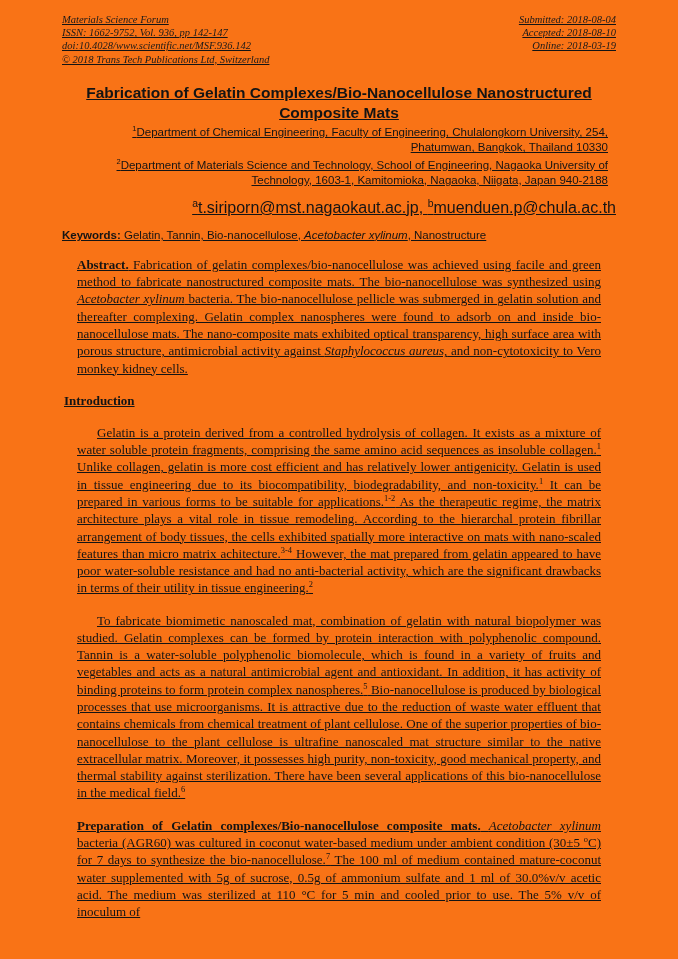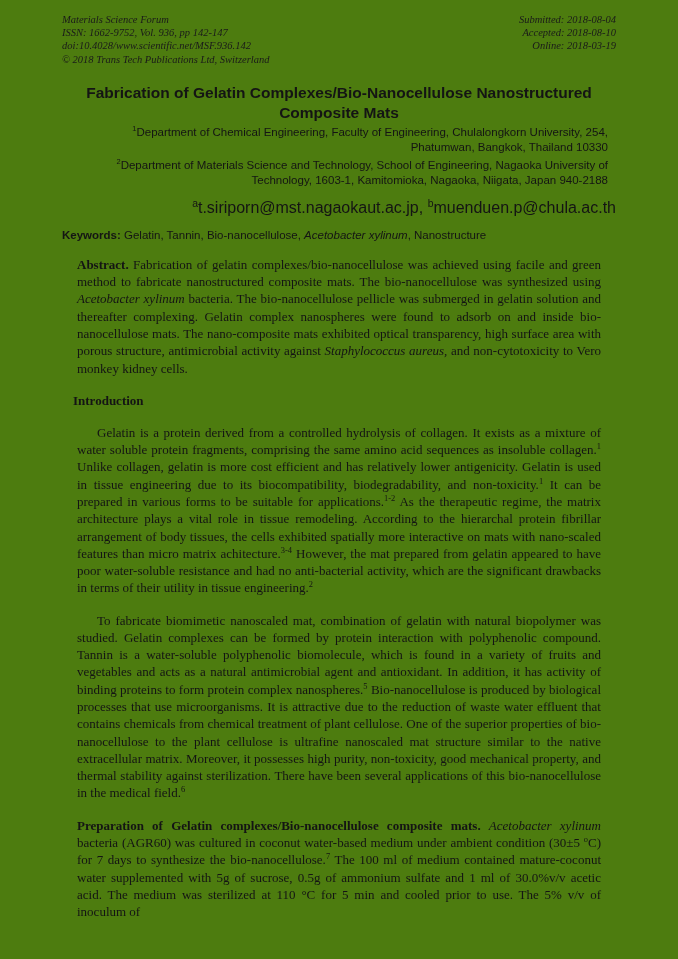--- a/index.html
+++ b/index.html
@@ -1,25 +1,26 @@
 <!DOCTYPE html>
 <html><head>
 <meta charset="utf-8">
 <style>
   html, body { margin: 0; padding: 0; background: #ffffff; }
   .page {
     position: relative;
     width: 678px;
     height: 959px;
     box-sizing: border-box;
-    background: #4d7c0f;
+    background: #f97316;
     color: #141414;
     padding: 13px 62px 0 62px;
     overflow: hidden;
     font-family: "Liberation Serif", serif;
+    text-decoration: underline;
   }
   .journal-header {
     display: flex;
     justify-content: space-between;
     font-family: "Liberation Serif", serif;
     font-style: italic;
     font-size: 10.5px;
     line-height: 1.26;
     color: #1a1a1a;
   }
@@ -62,21 +63,21 @@
     font-size: 13px;
     line-height: 1.33;
     text-align: justify;
     margin: 15px;
   }
   .abstract { margin-top: 16px; }
   .sect-heading {
     font-family: "Liberation Serif", serif;
     font-weight: bold;
     font-size: 13px;
-    margin: 16px 0 9px 11px;
+    margin: 16px 0 9px 2px;
   }
   .indent { text-indent: 20px; }
   
   .rb  { font-weight: bold; }
   .ri  { font-style: italic; }
   .rs  { vertical-align: super; font-size: 0.65em; line-height: 0; }
 </style>
 </head>
 <body>
 

